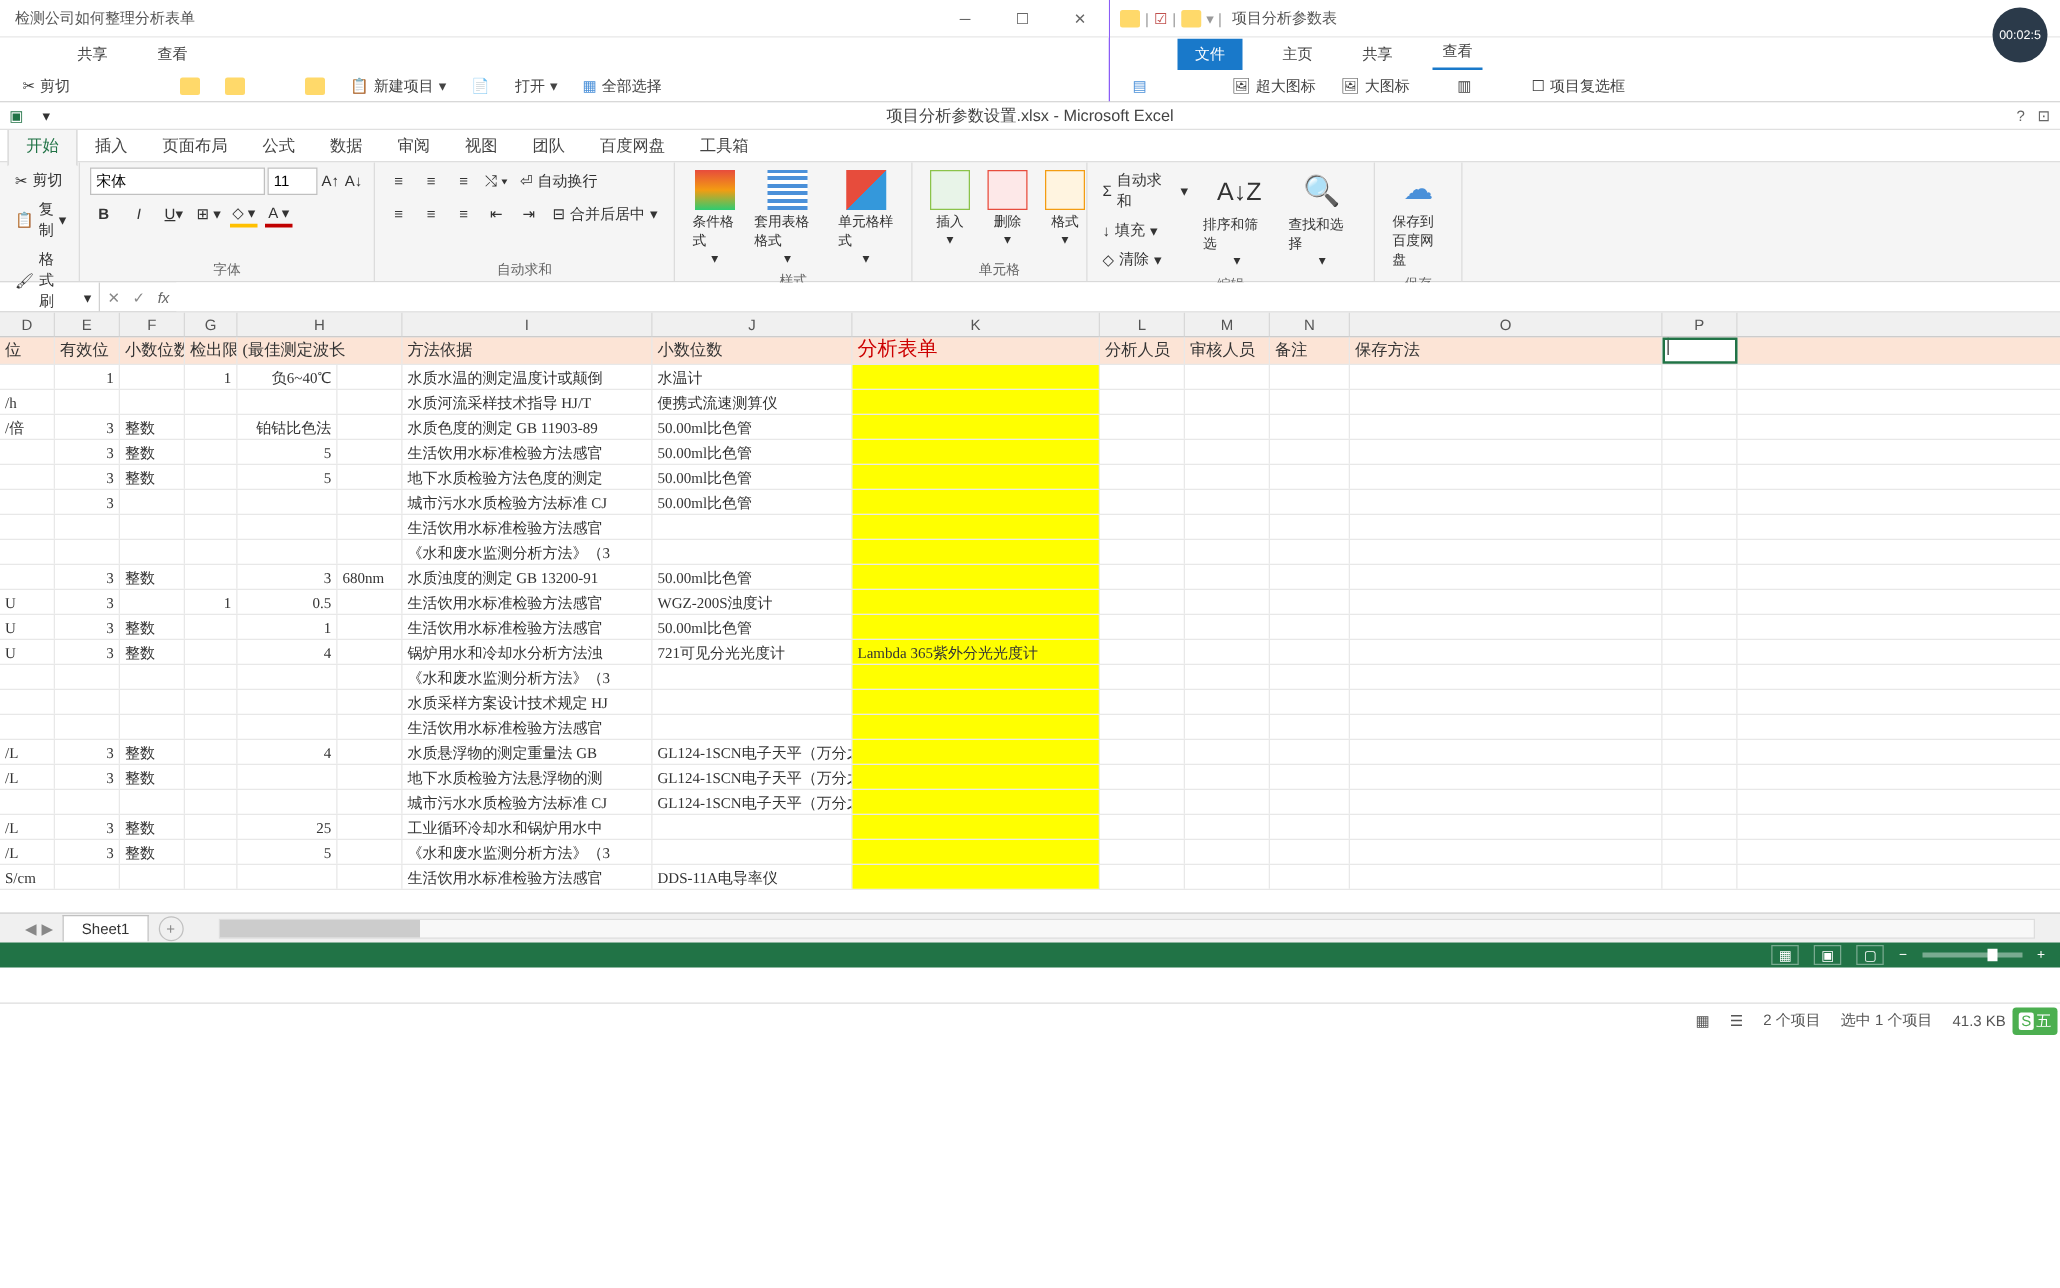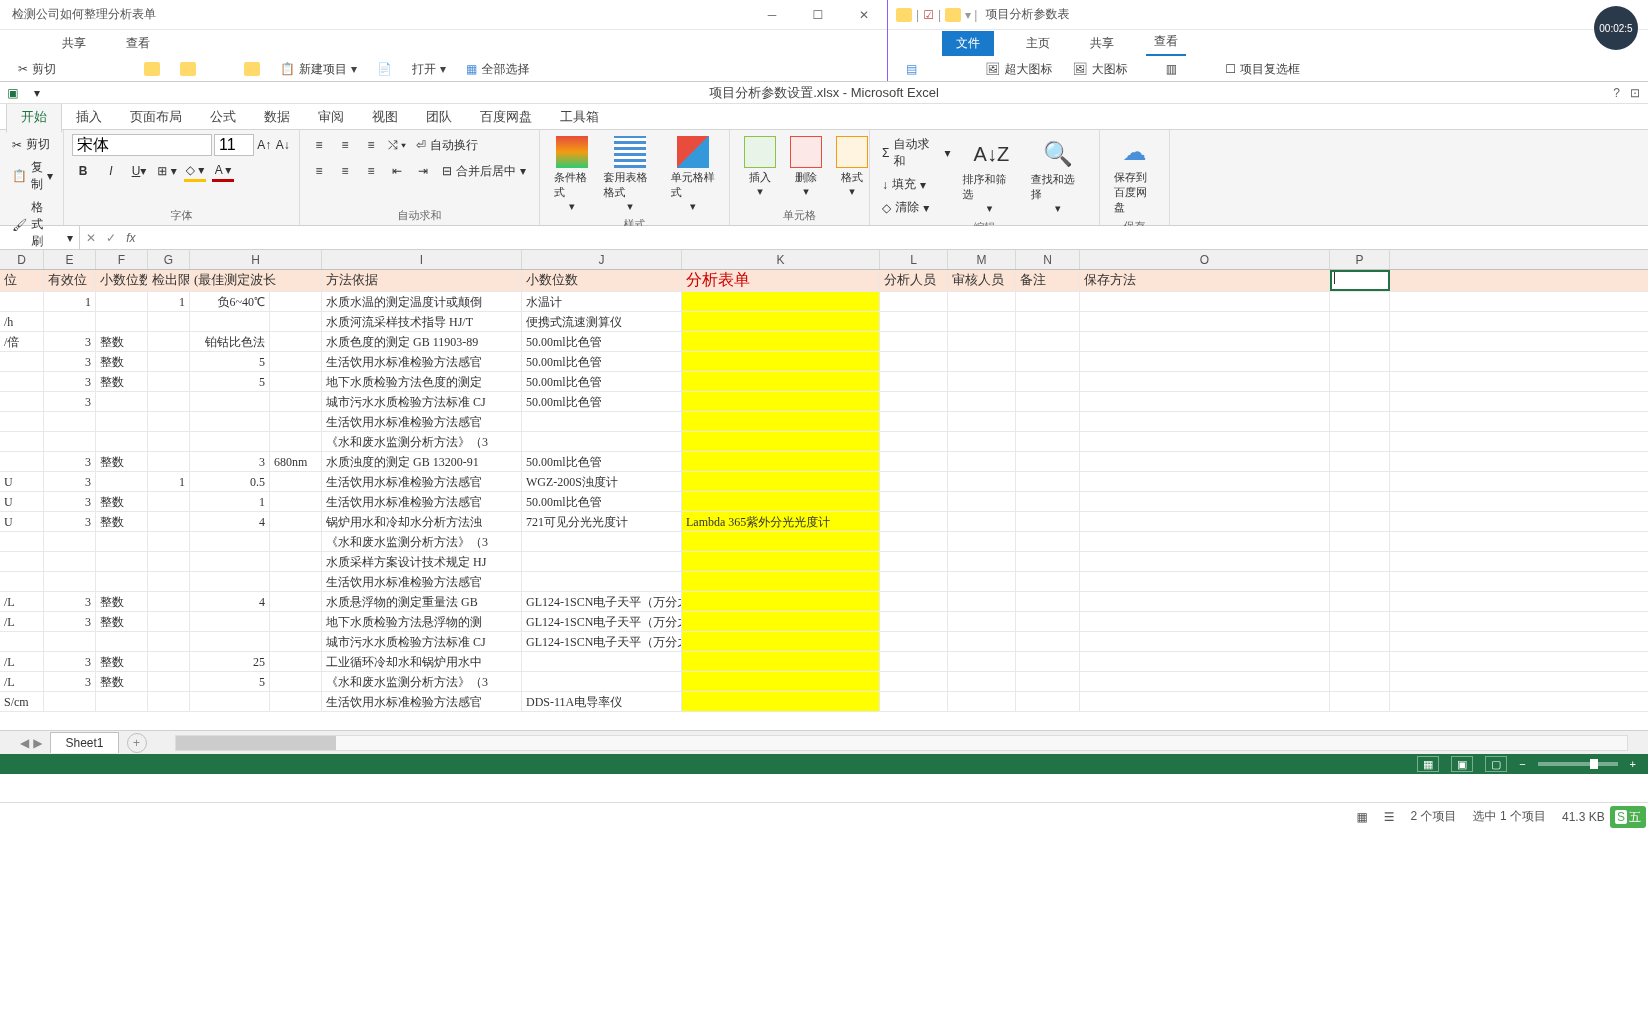--- a/index.html
+++ b/index.html
@@ -35,21 +35,21 @@
 
 
 .ribbon-body { height: 96px; background: #f5f5f5; border-bottom: 1px solid #d0d0d0; display: flex; }
 .ribbon-group { border-right: 1px solid #dcdcdc; padding: 4px 8px 2px; display: flex; flex-direction: column; justify-content: space-between; }
 .group-label { font-size: 11px; color: #666; text-align: center; padding-top: 2px; }
 .rbtn { display: flex; flex-direction: column; align-items: center; padding: 2px 6px; font-size: 11px; color: #333; cursor: pointer; }
 .rbtn .rico { width: 32px; height: 32px; margin-bottom: 2px; }
 .rbtn-sm { display: flex; align-items: center; gap: 4px; padding: 2px 4px; font-size: 12px; color: #333; cursor: pointer; }
 .vstack { display: flex; flex-direction: column; gap: 2px; }
 .hstack { display: flex; gap: 2px; align-items: center; }
-.font-combo { border: 1px solid #c0c0c0; background: #fff; height: 22px; font-size: 16px; padding: 0 4px; }
+.font-combo { border: 1px solid #c0c0c0; background: #fff; height: 22px; font-size: 12px; padding: 0 4px; }
 .font-name { width: 140px; }
 .font-size { width: 40px; }
 .ico-box-nb { width: 22px; height: 22px; display: flex; align-items: center; justify-content: center; font-size: 12px; }
 
 
 .formula-bar { height: 24px; display: flex; align-items: center; border-bottom: 1px solid #d0d0d0; background: #fff; }
 .name-box { width: 80px; height: 100%; border-right: 1px solid #d0d0d0; display: flex; align-items: center; padding: 0 6px; font-size: 12px; }
 .fx-buttons { display: flex; align-items: center; padding: 0 6px; gap: 10px; color: #888; }
 .fx-label { font-style: italic; color: #666; }
 .formula-input { flex: 1; height: 100%; border: none; padding: 0 6px; outline: none; }

